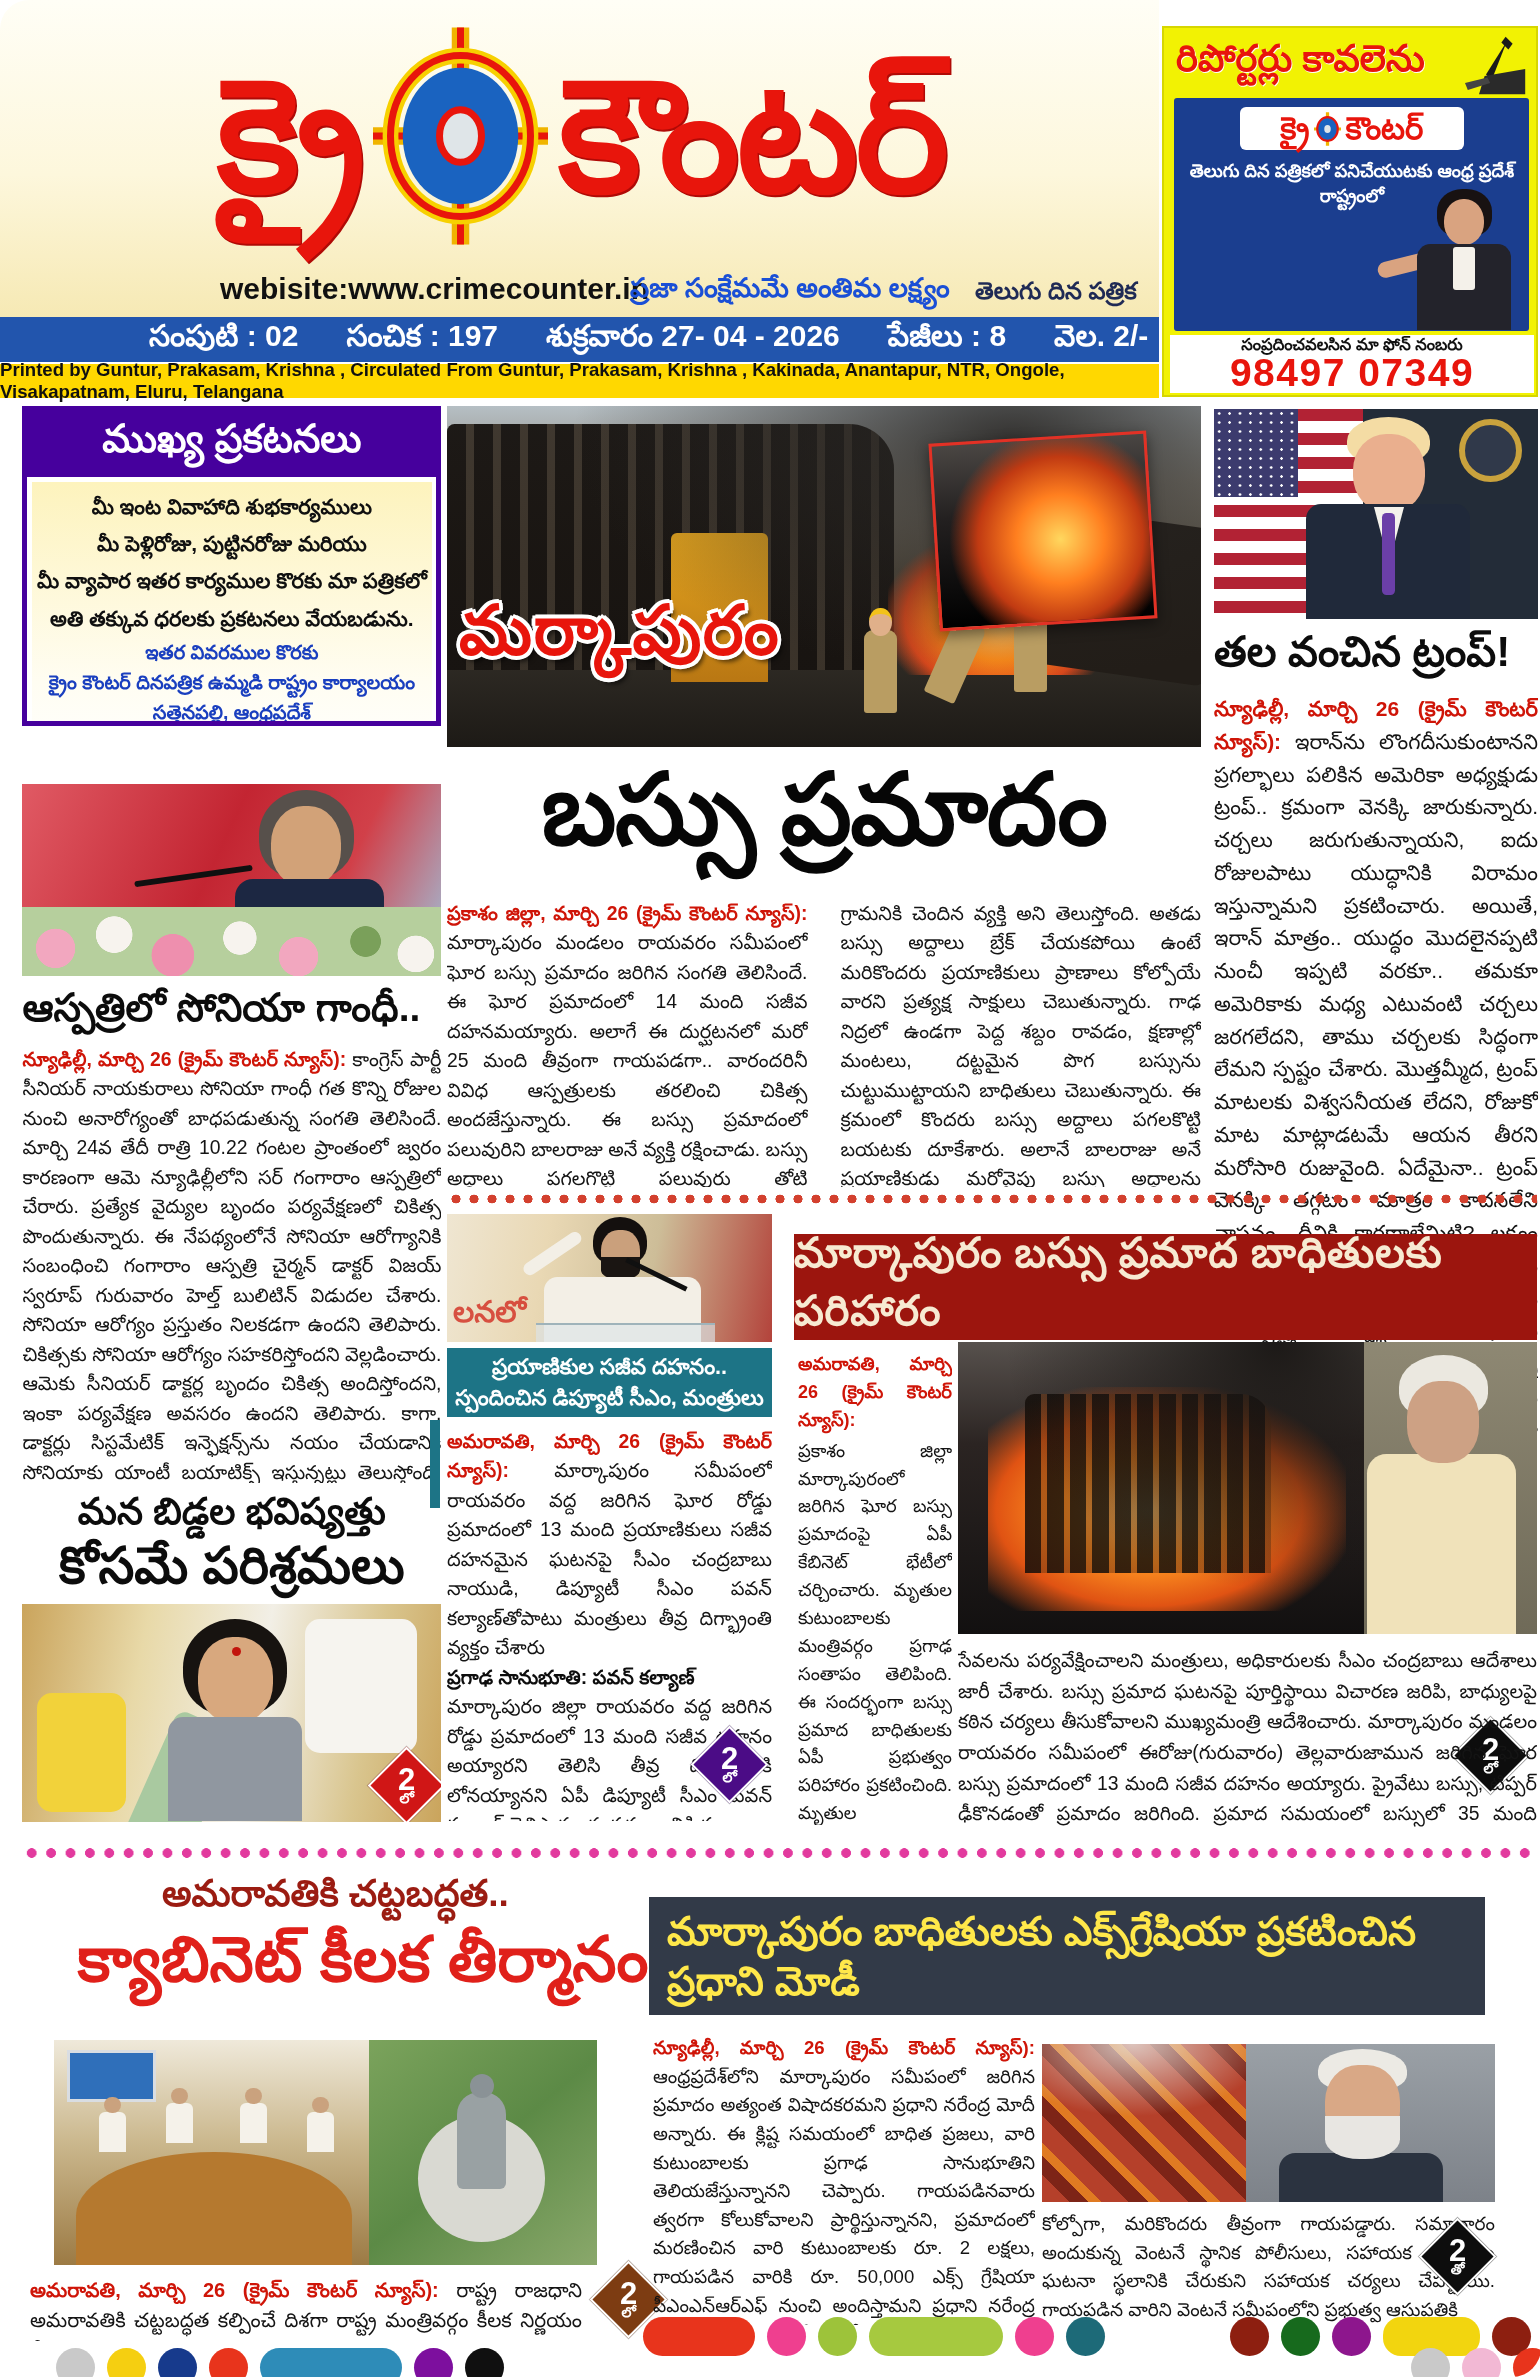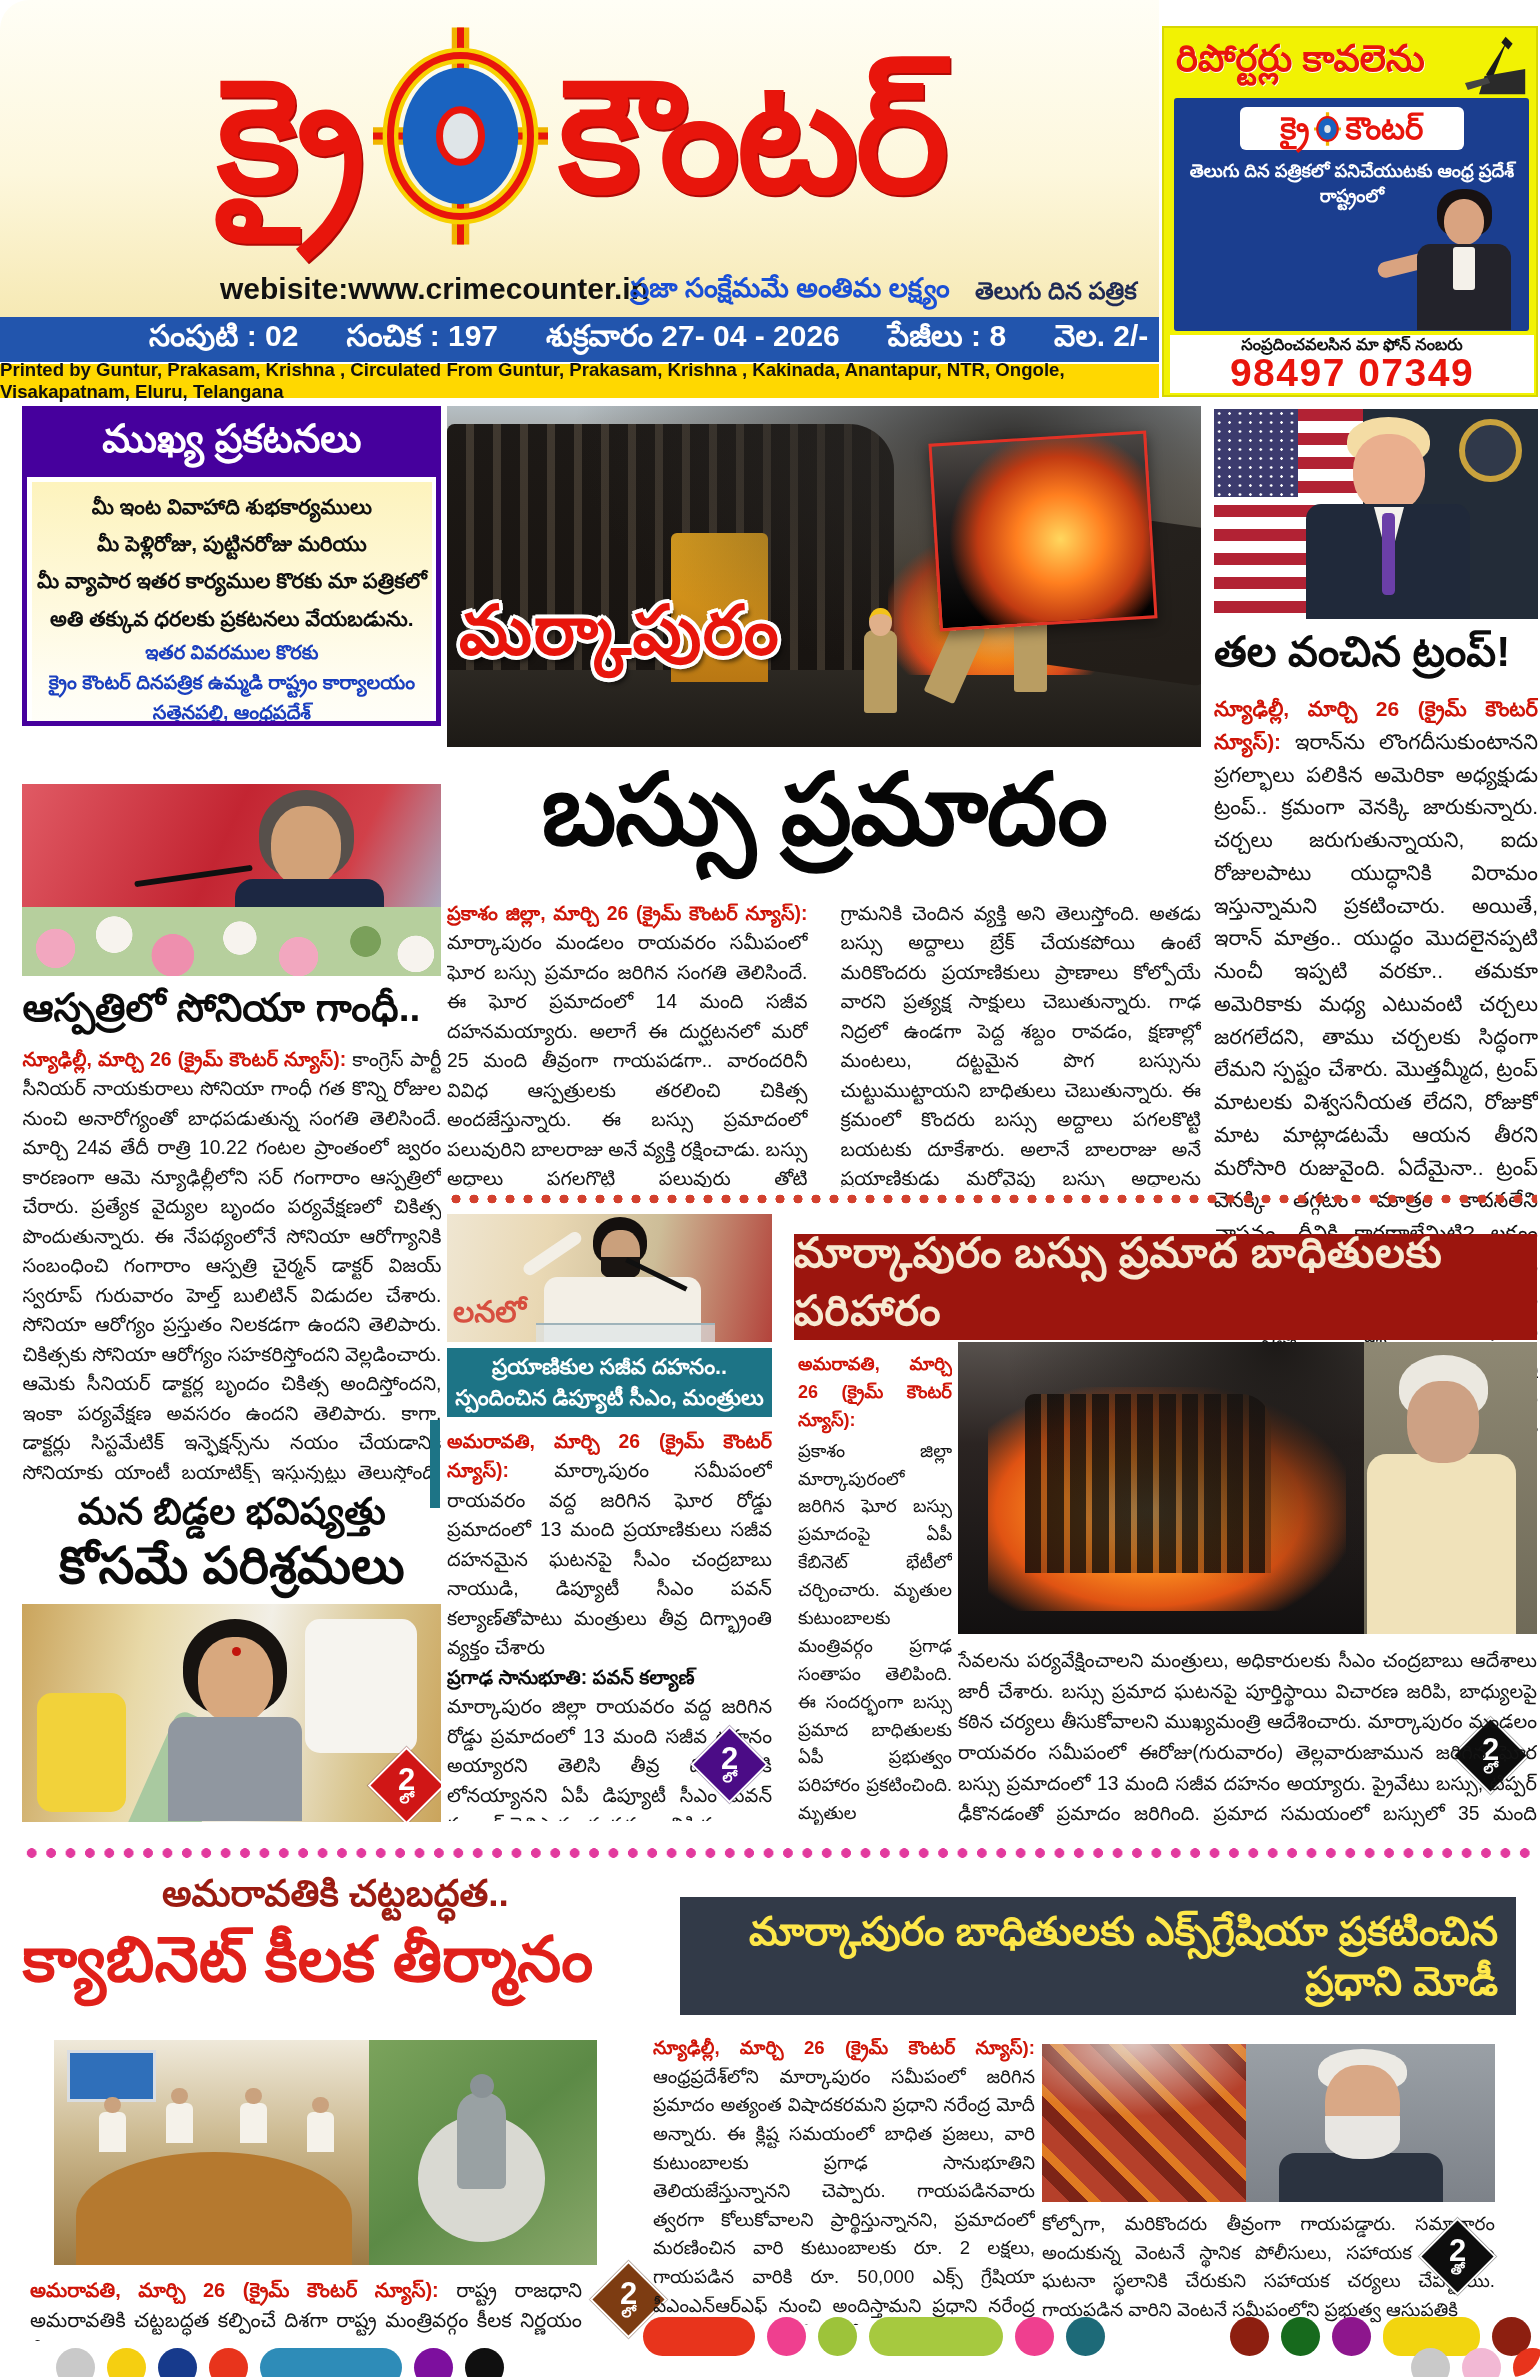--- a/index.html
+++ b/index.html
@@ -199,41 +199,41 @@
     font-size:21px; line-height:1.56; }
   #badge-trump { position:absolute; left:1463px; top:1728px; }
 
   
   #sep-pink { position:absolute; left:22.4px; top:1847px; width:1515px; height:12px;
     background-image:radial-gradient(circle,#e23a9e 40%,transparent 45%); background-size:19.4px 12px; background-repeat:repeat-x; }
 
   
   #cabinet-kicker { position:absolute; left:22.4px; top:1873px; width:626px; text-align:center;
     font-size:37px; font-weight:900; color:#9b1c12; }
-  #cabinet-headline { position:absolute; left:22.4px; top:1923px; width:626px; text-align:left;
+  #cabinet-headline { position:absolute; left:22.4px; top:1923px; width:626px; text-align:right;
     font-size:63px; font-weight:900; color:#e0201a; }
   #photo-cabinet { position:absolute; left:54px; top:2040px; width:543px; height:225px; overflow:hidden; background:#e8e2d4; }
   .cab-room { position:absolute; left:0; top:0; width:58%; height:100%;
     background:linear-gradient(180deg,#efe9da 0%,#cbb88e 45%,#9c7a44 100%); }
   .cab-screen { position:absolute; left:13.4px; top:10.4px; width:89px; height:52px; background:#2f6fba; border:3px solid #d9dde2; }
   .cab-table { position:absolute; left:22.4px; top:112px; width:276px; height:127px; background:#b5792f; border-radius:50% 50% 0 0; }
   .cab-p { position:absolute; width:27px; height:40px; background:#f5f2ea; border-radius:6px 6px 0 0; }
   .cab-p::before { content:""; position:absolute; left:5.2px; top:-15px; width:16.4px; height:16.4px; background:#caa27e; border-radius:50%; }
   #cabp1 { left:45px; top:72px; } #cabp2 { left:112px; top:63px; } #cabp3 { left:186px; top:63px; } #cabp4 { left:253px; top:72px; }
   .cab-aerial { position:absolute; right:0; top:0; width:42%; height:100%;
     background:linear-gradient(140deg,#7ba35c 0%,#5c8a46 50%,#8aa86b 100%); }
   .cab-plaza { position:absolute; right:52px; top:75px; width:127px; height:127px; background:#d9d9d2; border-radius:50%; }
   .cab-buddha { position:absolute; right:91px; top:52px; width:49px; height:97px; background:#99a1a3; border-radius:22.4px 22.4px 6px 6px; }
   .cab-buddha::before { content:""; position:absolute; left:12.7px; top:-18px; width:24px; height:24px; background:#8a9296; border-radius:50%; }
   #article-cabinet { position:absolute; left:30px; top:2275px; width:552px; height:66px; font-size:20px; line-height:1.5; }
   #badge-cabinet { position:absolute; left:601px; top:2272px; }
 
   
-  #modi-header { position:absolute; left:680px; top:1897px; width:836px; height:118px; background:#323a48;
-    color:#ffe84a; display:flex; align-items:center; justify-content:center; text-align:right;
+  #modi-header { position:absolute; left:649px; top:1897px; width:836px; height:118px; background:#323a48;
+    color:#ffe84a; display:flex; align-items:center; justify-content:center; text-align:left;
     font-size:40px; font-weight:900; padding:0 18px; line-height:1.25; }
   #article-modi-left { position:absolute; left:653px; top:2034px; width:382px; height:291px; font-size:18.6px; line-height:1.54; }
   #photo-modi { position:absolute; left:1042px; top:2044px; width:453px; height:158px; overflow:hidden; background:#2c2522; }
   .modi-bus { position:absolute; left:0; top:0; width:45%; height:100%;
     background:repeating-linear-gradient(45deg,#b5402a 0 19.4px,#7d2417 19.4px 33px,#e07a22 33px 42px); }
   .modi-bus-smoke { position:absolute; left:0; top:0; width:50%; height:46%;
     background:radial-gradient(ellipse at 40% 0%,rgba(230,228,224,.8),transparent 70%); }
   .modi-zone { position:absolute; right:0; top:0; width:55%; height:100%; background:linear-gradient(180deg,#9aa0a6,#7d8289); }
   .modi-hair { position:absolute; right:88px; top:4.5px; width:89px; height:43px; background:#eceae4; border-radius:50% 50% 40% 40%; }
   .modi-face { position:absolute; right:95px; top:21px; width:75px; height:83px; background:#d9a886; border-radius:44%; }

